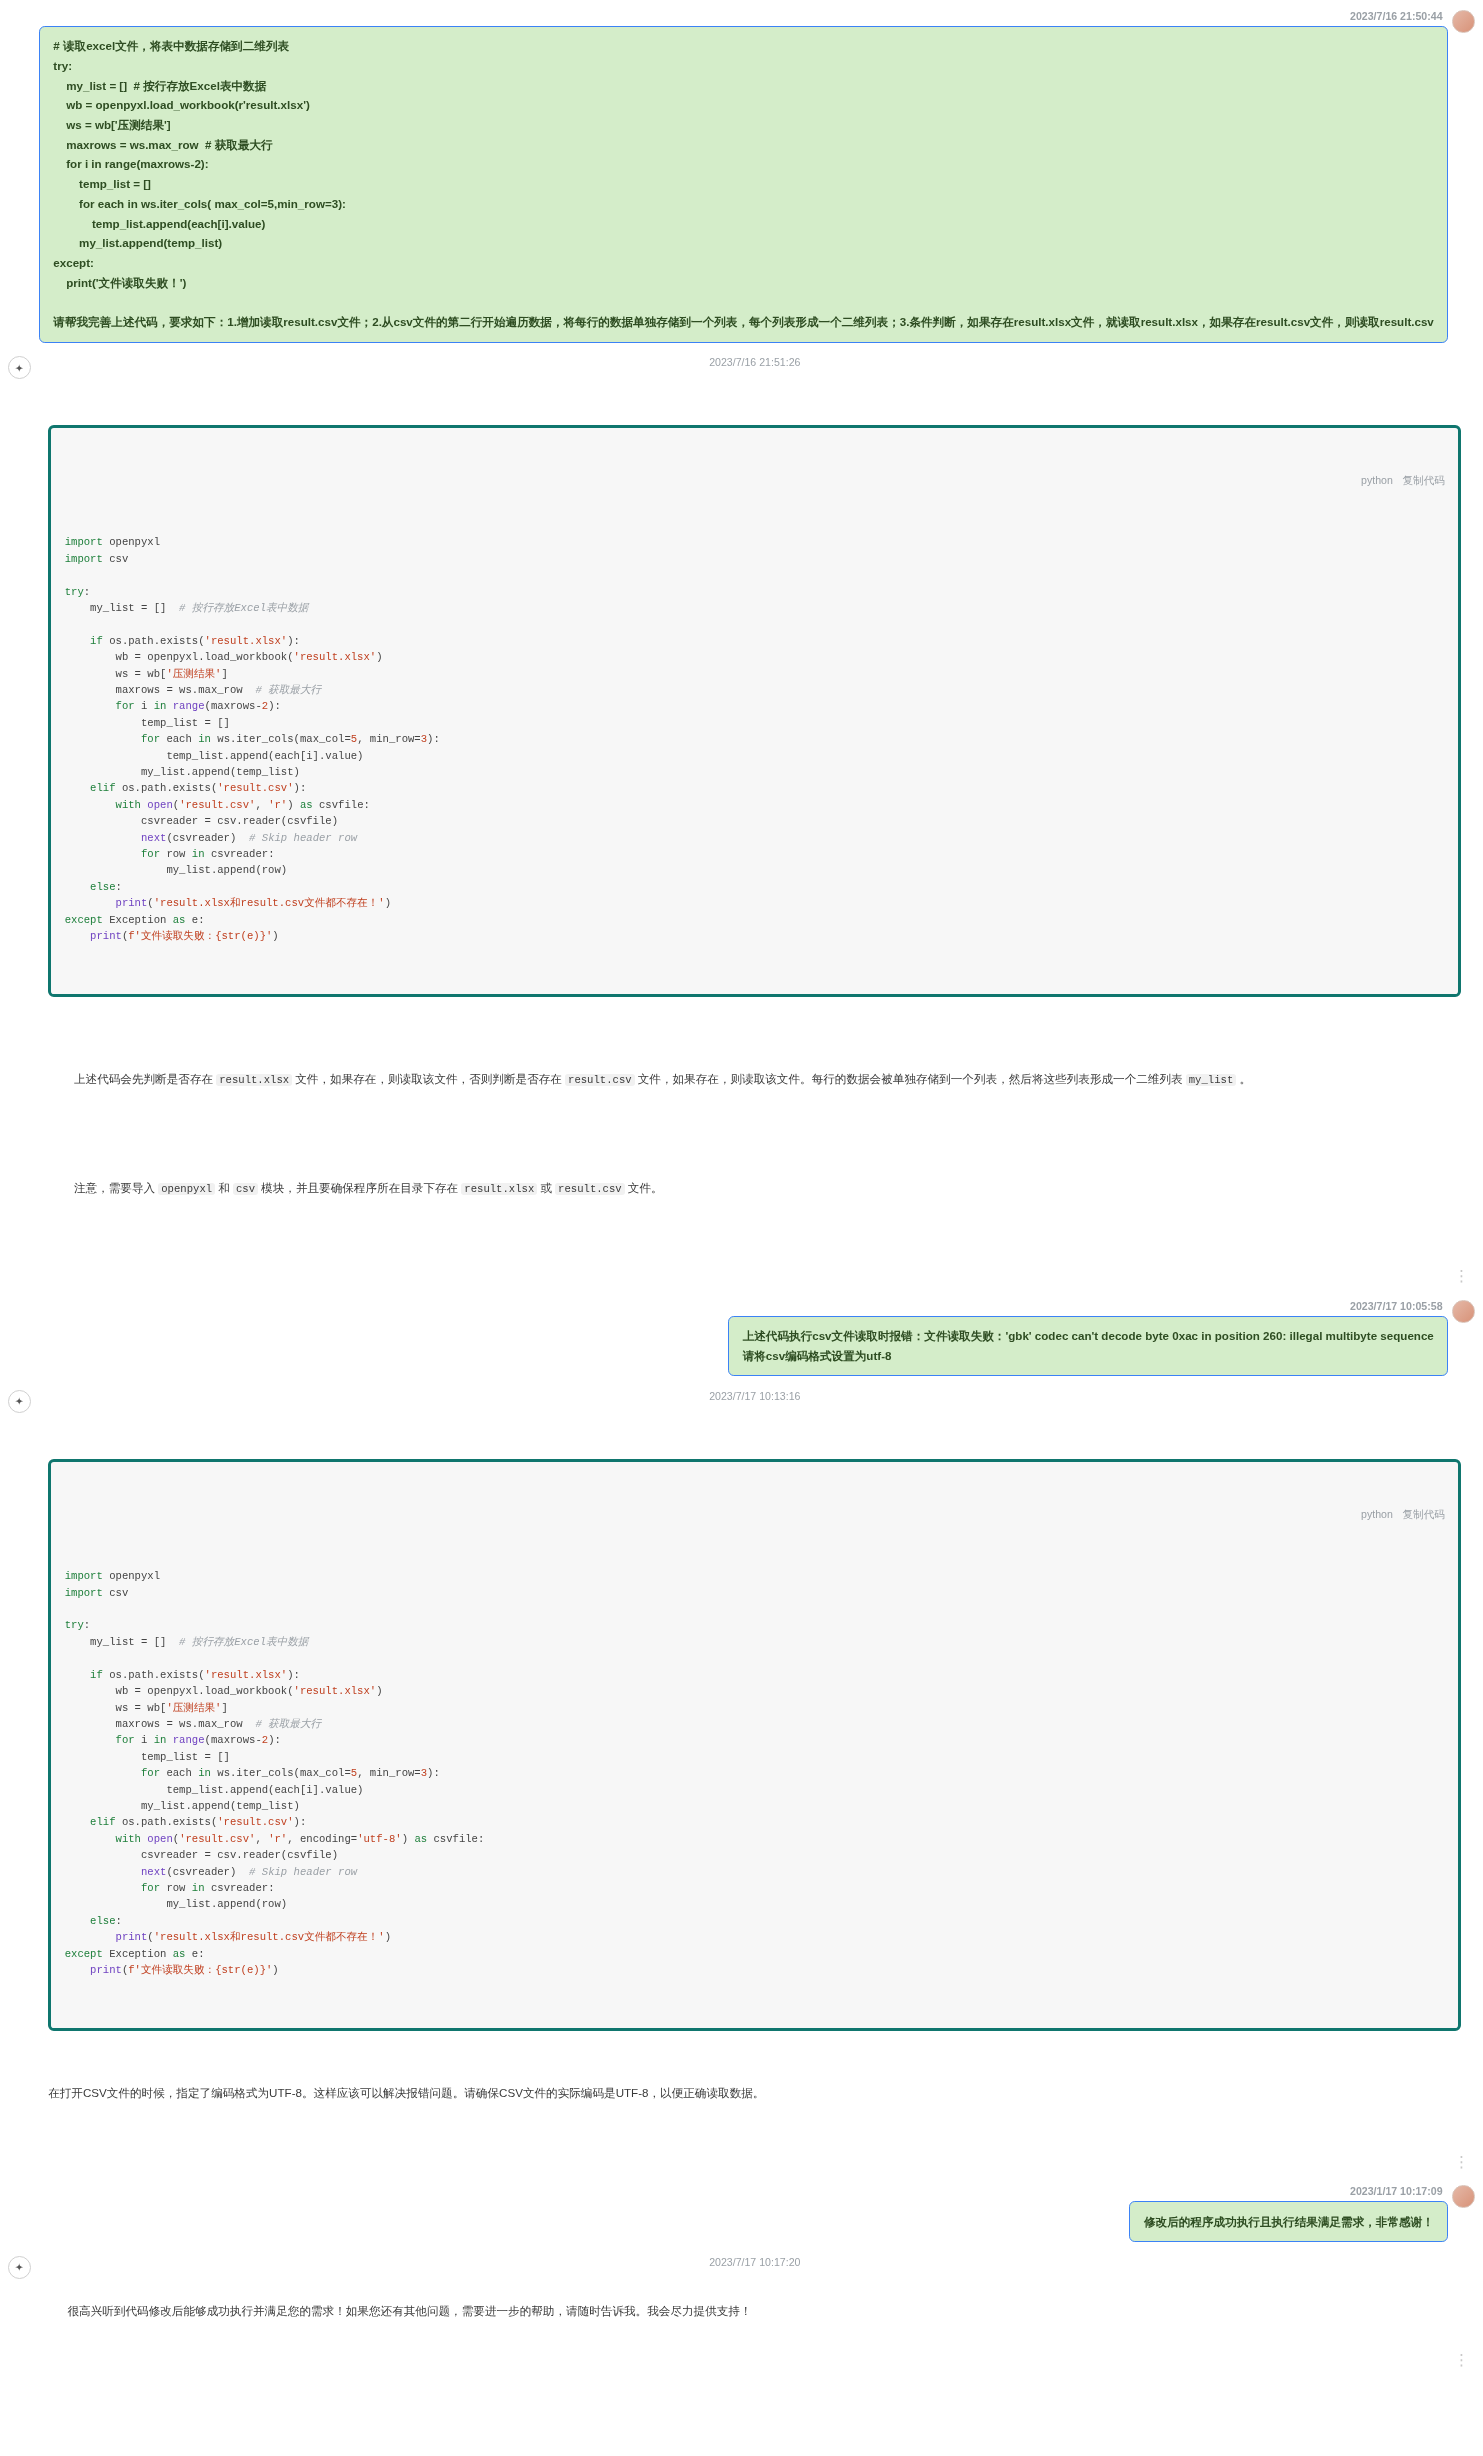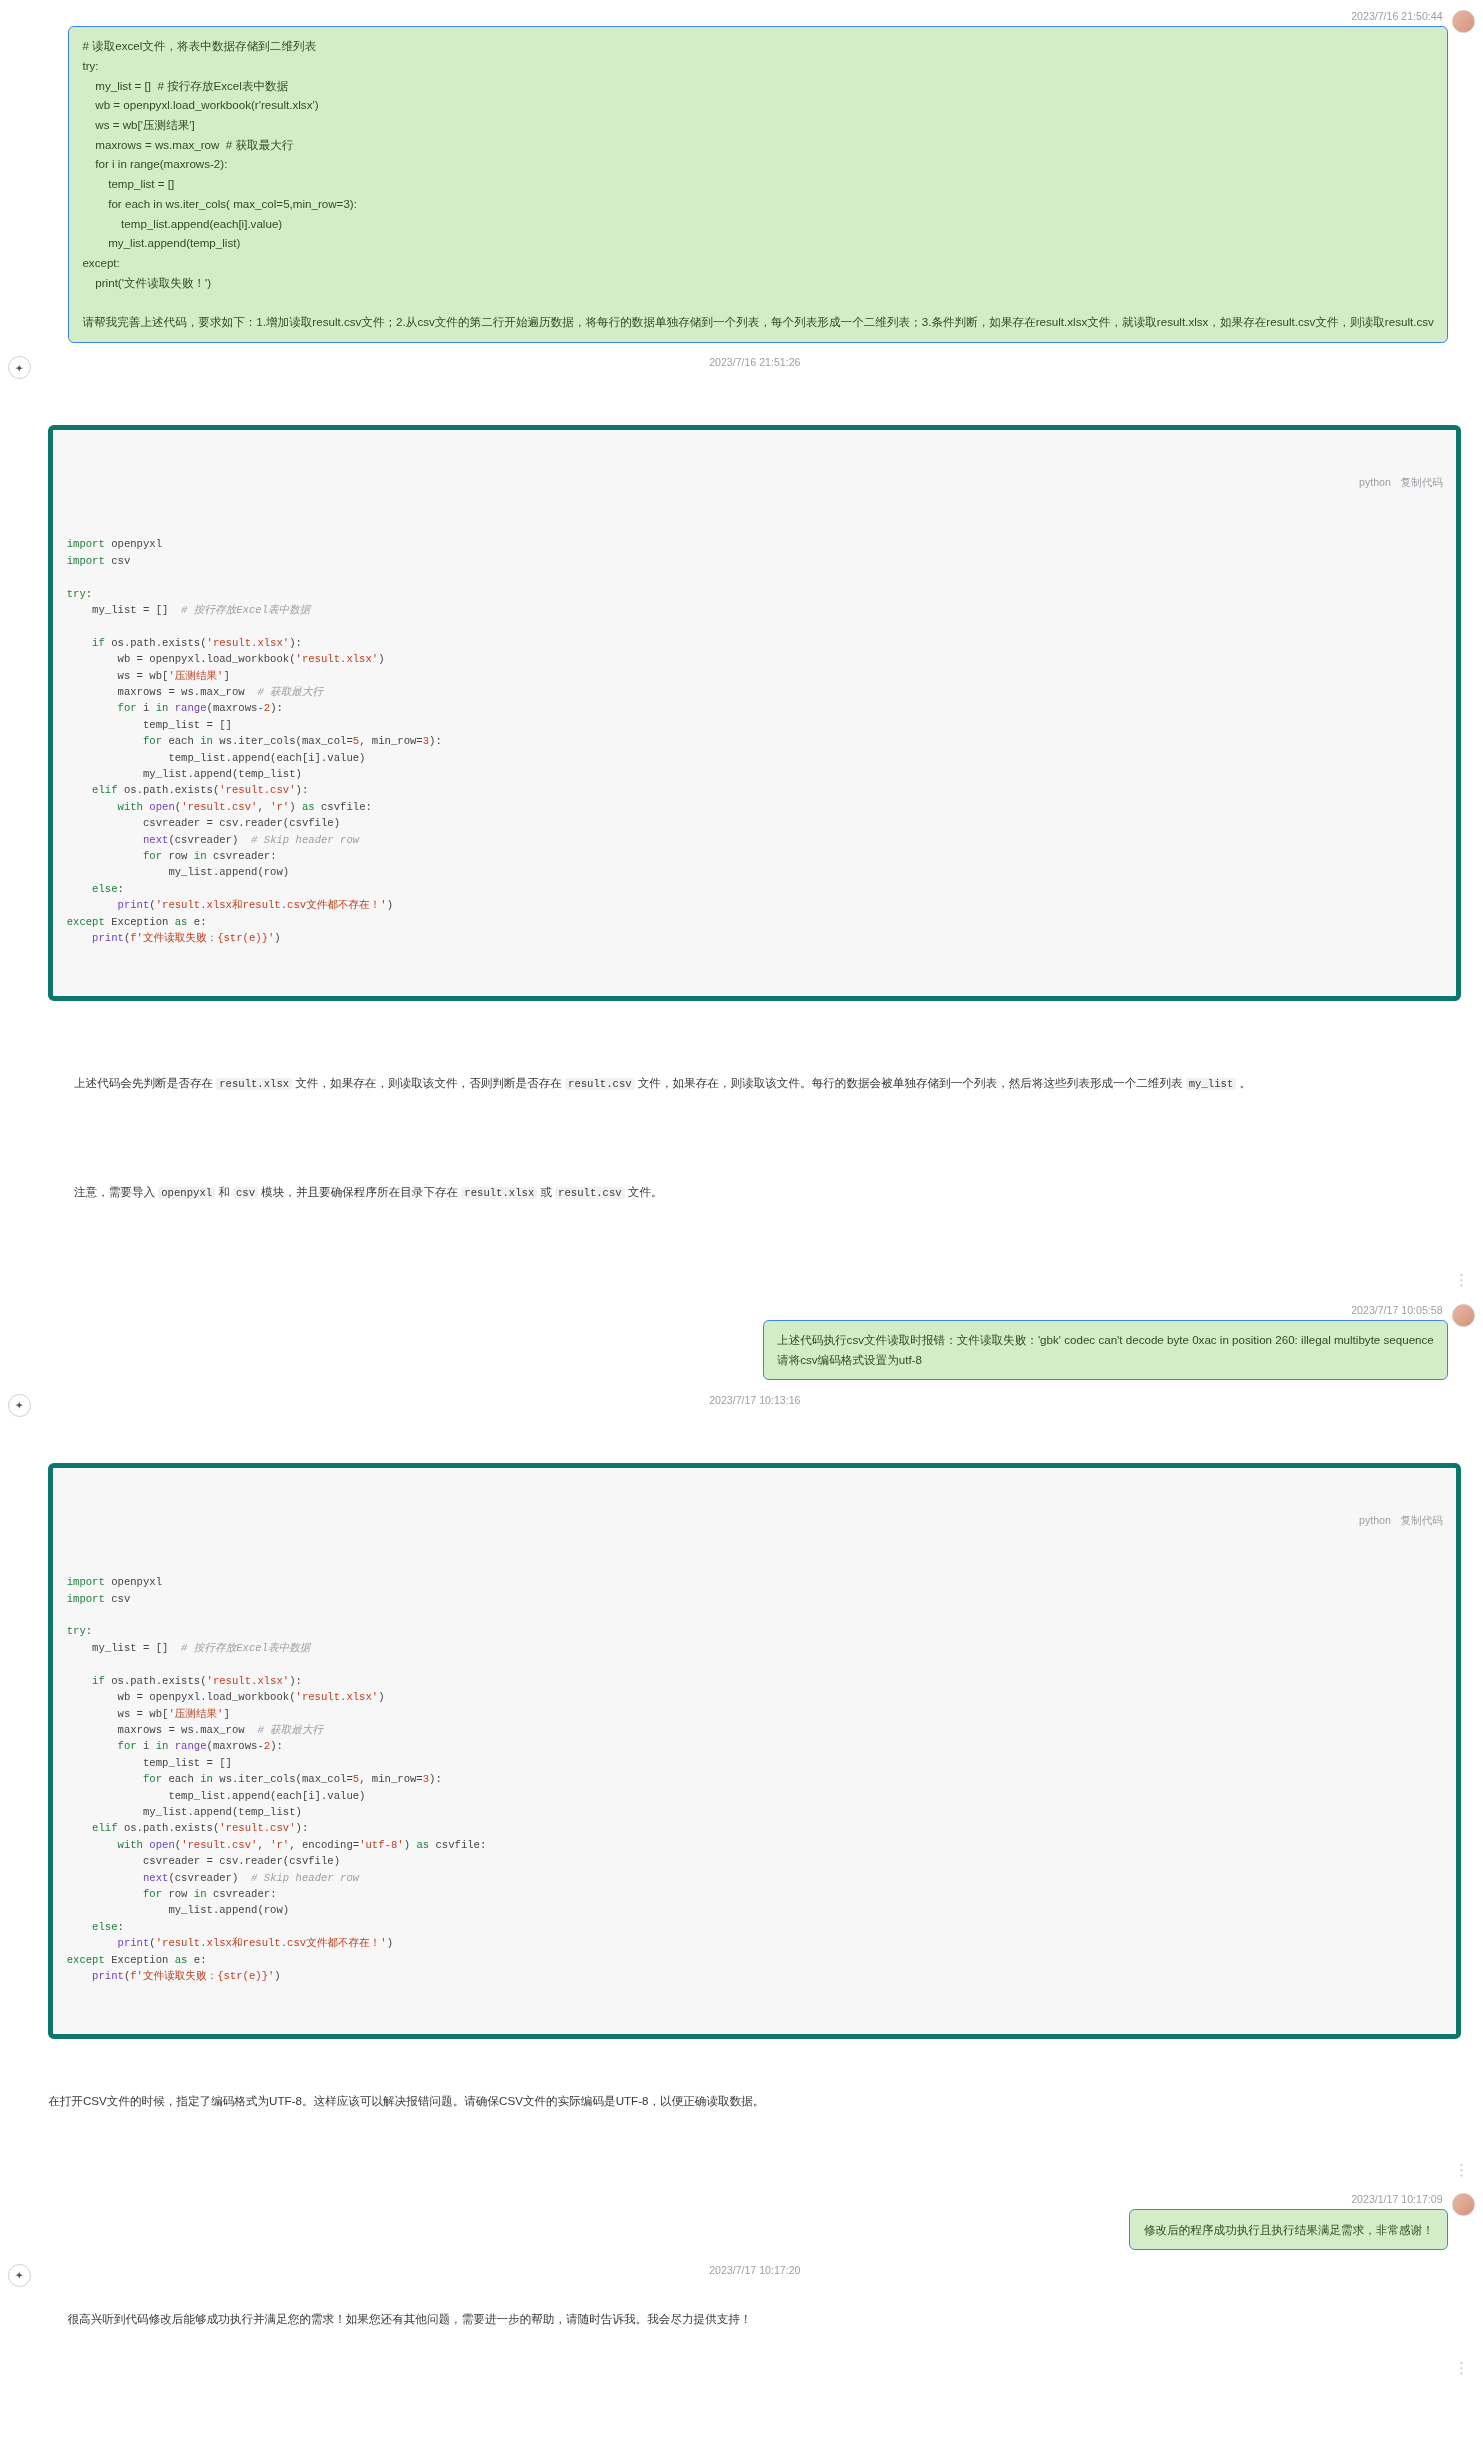--- a/index.html
+++ b/index.html
@@ -17,21 +17,21 @@
   .avatar {
     width: 23px; height: 23px; border-radius: 50%;
     flex-shrink: 0; margin: 0 3.9px;
     display: flex; align-items: center; justify-content: center;
   }
   .avatar.user-av { background: linear-gradient(135deg,#e5b9a8,#d89278); border:1px solid #d8c0b5;}
   .avatar.bot-av  { background: #ffffff; border:1px solid #d0d0d0; color:#555; font-size:10.6px;}
   .avatar.bot-av::before { content:"✦"; }
 
   .col { display:flex; flex-direction:column; max-width: calc(100% - 35px); }
-  .user .col { align-items: flex-end; }
+  .user .col { align-items: flex-end; font-weight: bold; }
   .assistant .col { align-items: flex-start; }
 
   .ts { color:#9aa0a6; font-size:10.6px; margin-bottom:3.9px; padding: 0 5.8px;}
   .bubble {
     border-radius: 5.8px;
     padding: 9.7px 13.5px;
     line-height: 1.7;
     font-size: 11.6px;
     word-break: break-all;
     white-space: pre-wrap;
@@ -44,21 +44,21 @@
   .assistant .bubble {
     background: #ffffff;
     color:#3a3a3a;
     width: 100%;
     position: relative;
   }
   .assistant .col { width: calc(100% - 35px); align-items: center; }
 
   .codeblock {
     background:#f7f7f7;
-    border:5px solid #0f766e;
+    border:3px solid #0f766e;
     border-radius:5.8px;
     margin: 3.9px 0 13.5px 0;
     overflow:hidden;
   }
   .codehead {
     display:flex; justify-content:flex-end; align-items:center;
     padding:3.9px 13.5px 1.9px 13.5px;
     color:#9aa0a6; font-size:10.6px;
     gap:9.7px;
   }

